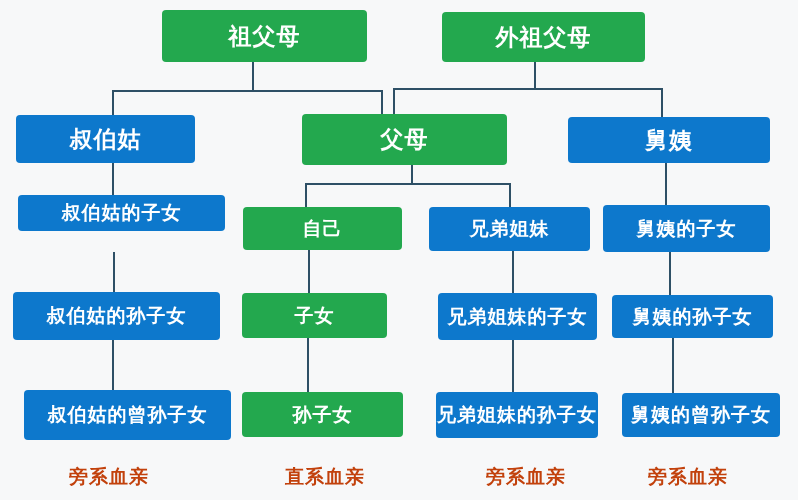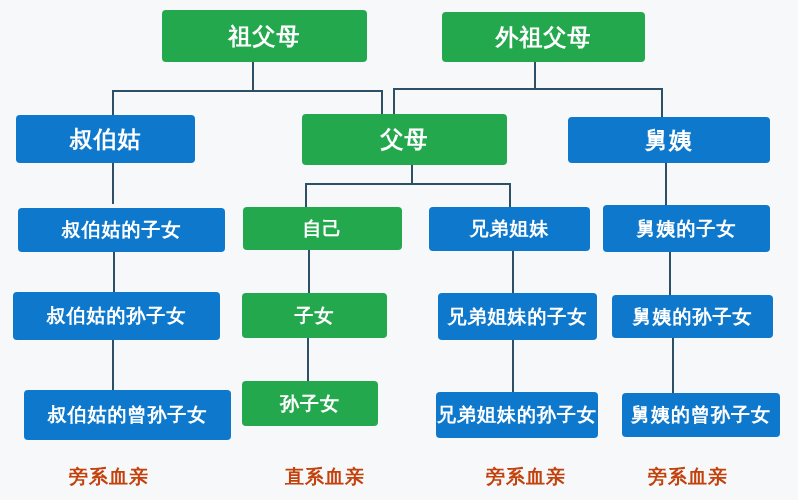--- a/index.html
+++ b/index.html
@@ -37,32 +37,32 @@
   .sz-md { font-size: 19px; }
 
   
   #n-pgp  { left:162px; top:10px;  width:205px; height:52px; }
   #n-mgp  { left:442px; top:12px;  width:203px; height:50px; }
   
   #n-pua  { left:16px;  top:115px; width:179px; height:48px; }
   #n-par  { left:302px; top:114px; width:205px; height:51px; }
   #n-mua  { left:568px; top:117px; width:202px; height:46px; }
   
-  #n-puac { left:18px;  top:208px; width:207px; height:44px; }
+  #n-puac { left:18px;  top:195px; width:207px; height:36px; }
   #n-self { left:243px; top:207px; width:159px; height:43px; }
   #n-sib  { left:429px; top:207px; width:161px; height:44px; }
   #n-muac { left:603px; top:205px; width:167px; height:47px; }
   
   #n-puag { left:13px;  top:292px; width:207px; height:48px; }
   #n-chd  { left:242px; top:293px; width:145px; height:45px; }
   #n-sibc { left:438px; top:293px; width:159px; height:47px; }
   #n-muag { left:612px; top:295px; width:161px; height:43px; }
   
   #n-puagg{ left:24px;  top:390px; width:207px; height:50px; }
-  #n-gch  { left:242px; top:381px; width:136px; height:45px; }
+  #n-gch  { left:242px; top:392px; width:161px; height:45px; }
   #n-sibg { left:436px; top:392px; width:162px; height:46px; }
   #n-muagg{ left:622px; top:393px; width:158px; height:44px; }
 
   .cat-label {
     position: absolute;
     top: 464px;
     width: 140px;
     text-align: center;
     font-size: 19px;
     font-weight: bold;

